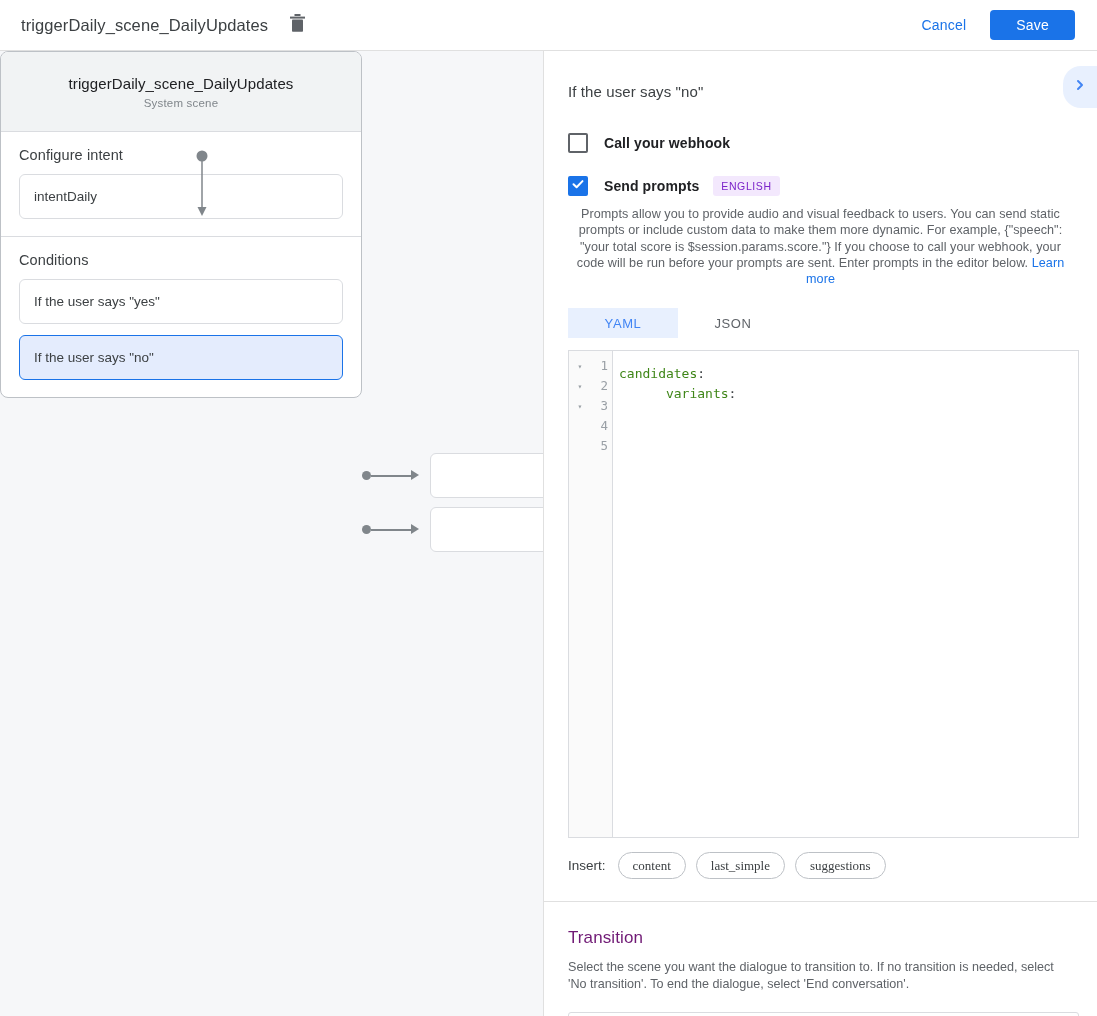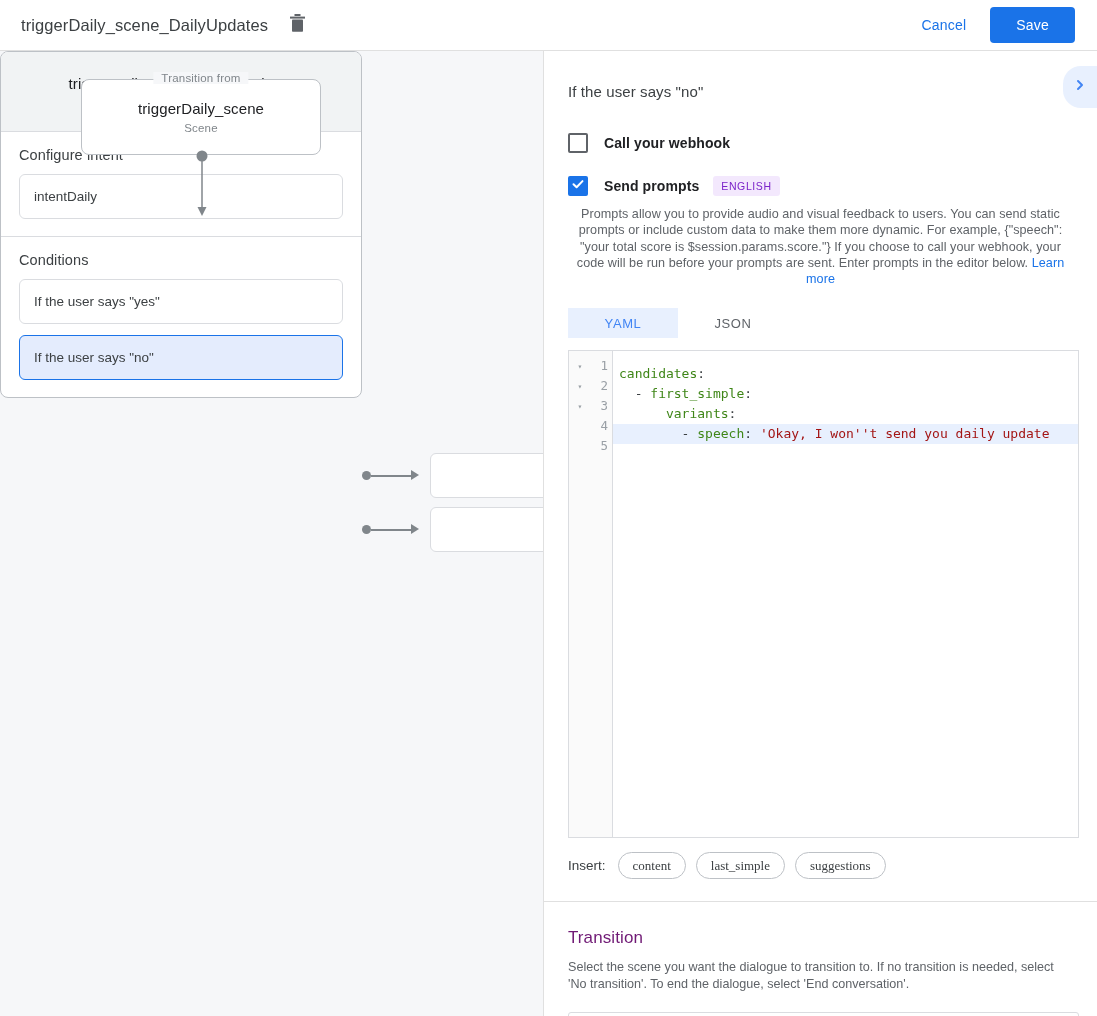--- a/index.html
+++ b/index.html
@@ -51,21 +51,21 @@
   #save-btn {
     margin-left: 12px; margin-right: 22px;
     background: #1a73e8;
     color: #ffffff;
     font-size: 14px;
     font-weight: 500;
     letter-spacing: .2px;
     border: none;
     border-radius: 4px;
     padding: 0 26px;
-    height: 36px;
+    height: 30px;
     cursor: pointer;
     font-family: inherit;
   }
 
   
   #canvas {
     position: absolute;
     top: 51px; left: 0;
     width: 543px; height: 965px;
     background: #f6f7f9;
@@ -412,25 +412,20 @@
       </svg>
     </span>
   </div>
   <div id="topbar-spacer"></div>
   <button id="cancel-btn">Cancel</button>
   <button id="save-btn">Save</button>
 </div>
 
 <div id="canvas">
 
-  <div id="node-from" class="fieldset-card">
-    <div class="legend">Transition from</div>
-    <div id="node-from-title">triggerDaily_scene</div>
-    <div id="node-from-sub">Scene</div>
-  </div>
 
   <svg id="connector">
     <circle cx="7" cy="7" r="5.5" fill="#80868b"></circle>
     <line x1="7" y1="7" x2="7" y2="60" stroke="#80868b" stroke-width="1.5"></line>
     <polygon points="2.5,58 11.5,58 7,67" fill="#80868b"></polygon>
   </svg>
 
   <div id="node-to">
     <div id="node-to-header">
       <div id="node-to-title">triggerDaily_scene_DailyUpdates</div>
@@ -505,23 +500,21 @@
     </div>
     <div id="gutter">
       <div class="lnum">1</div>
       <div class="lnum">2</div>
       <div class="lnum">3</div>
       <div class="lnum">4</div>
       <div class="lnum">5</div>
     </div>
     <div id="code">
       <div class="cline"><span class="k">candidates</span><span class="p">:</span></div>
-      <div class="cline"><span class="p">  - </span><span class="k">first_simple</span><span class="p">:</span></div>
       <div class="cline"><span class="p">      </span><span class="k">variants</span><span class="p">:</span></div>
-      <div class="cline hl"><span class="p">        - </span><span class="k">speech</span><span class="p">: </span><span class="s">'Okay, I won''t send you daily update</span></div>
       <div class="cline"></div>
     </div>
   </div>
 
   <div id="insert-row">
     <div id="insert-label">Insert:</div>
     <button class="chip">content</button>
     <button class="chip">last_simple</button>
     <button class="chip">suggestions</button>
   </div>

